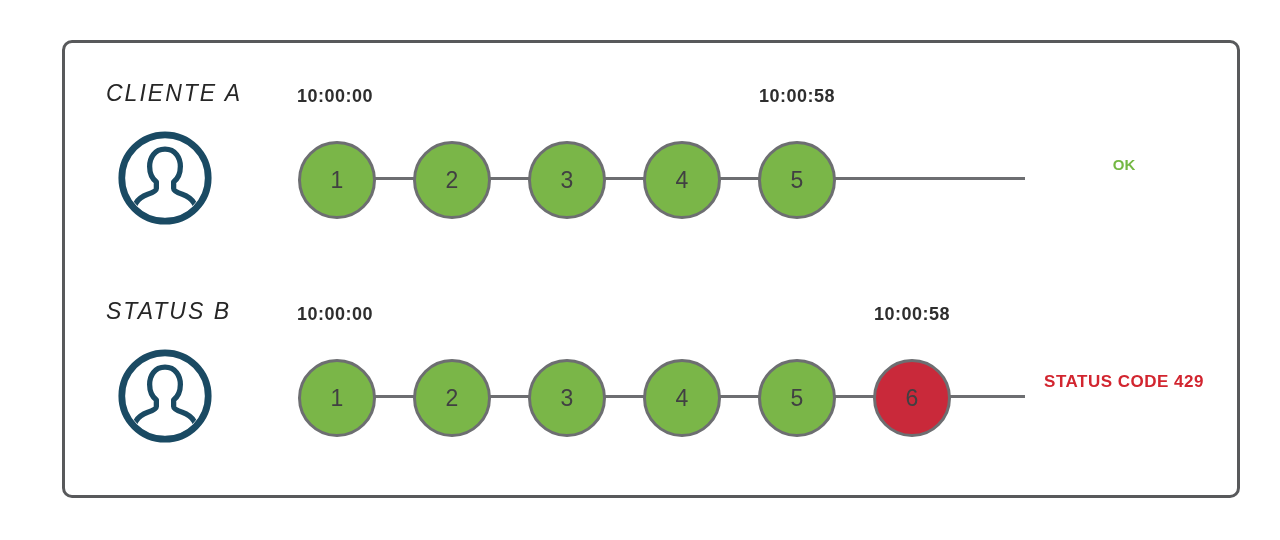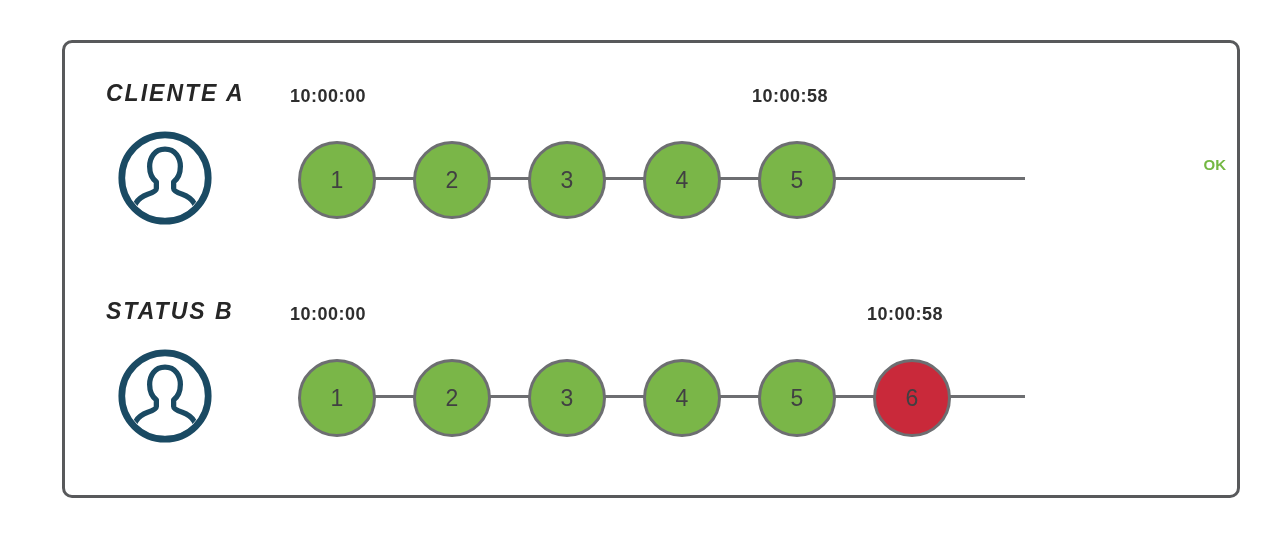--- a/index.html
+++ b/index.html
@@ -21,38 +21,39 @@
   .row{
     position:absolute;
     left:0;width:1280px;height:230px;
   }
   #row-0{top:80px;}
   #row-1{top:298px;}
   .client-label{
     position:absolute;
     left:106px;top:0;
     font-size:23px;
-    font-weight:bold;
+    font-weight:normal;
     font-style:italic;
     letter-spacing:2px;
     color:#262626;
   }
   .user-icon{
     position:absolute;
     left:117px;top:50px;
     width:96px;height:96px;
   }
   .time{
     position:absolute;
     top:6px;
     font-size:18px;
     font-weight:bold;
     color:#2e2e2e;
     letter-spacing:0.5px;
     width:90px;
+    text-align:center;
   }
   .time.start{left:290px;}
   .track-line{
     position:absolute;
     top:97px;
     left:337px;
     width:688px;
     height:3px;
     background:#6d6e71;
   }
@@ -83,21 +84,20 @@
     font-size:17px;
     font-weight:bold;
     letter-spacing:0.5px;
     white-space:nowrap;
   }
   .status .line2{
     font-size:15px;
     font-weight:bold;
     margin-top:2px;
     white-space:nowrap;
-    text-align:right;
   }
 </style>
 </head>
 <body>
 
 <div class="canvas">
   <div class="frame"></div>
 
   <section class="row" id="row-0">
     <div class="client-label">CLIENTE A</div>
@@ -141,15 +141,16 @@
     <div class="track-line"></div>
     <div class="circles">
         <div class="circle" style="left: 298px; background: rgb(122, 182, 72);">1</div>
         <div class="circle" style="left: 413px; background: rgb(122, 182, 72);">2</div>
         <div class="circle" style="left: 528px; background: rgb(122, 182, 72);">3</div>
         <div class="circle" style="left: 643px; background: rgb(122, 182, 72);">4</div>
         <div class="circle" style="left: 758px; background: rgb(122, 182, 72);">5</div>
         <div class="circle" style="left: 873px; background: rgb(201, 41, 58);">6</div>
       </div>
     <div class="status" style="color: rgb(210, 37, 47);">
+      <div class="line1">STATUS CODE 429</div>
     </div>
   </section>
 </div>
 
 </body></html>

